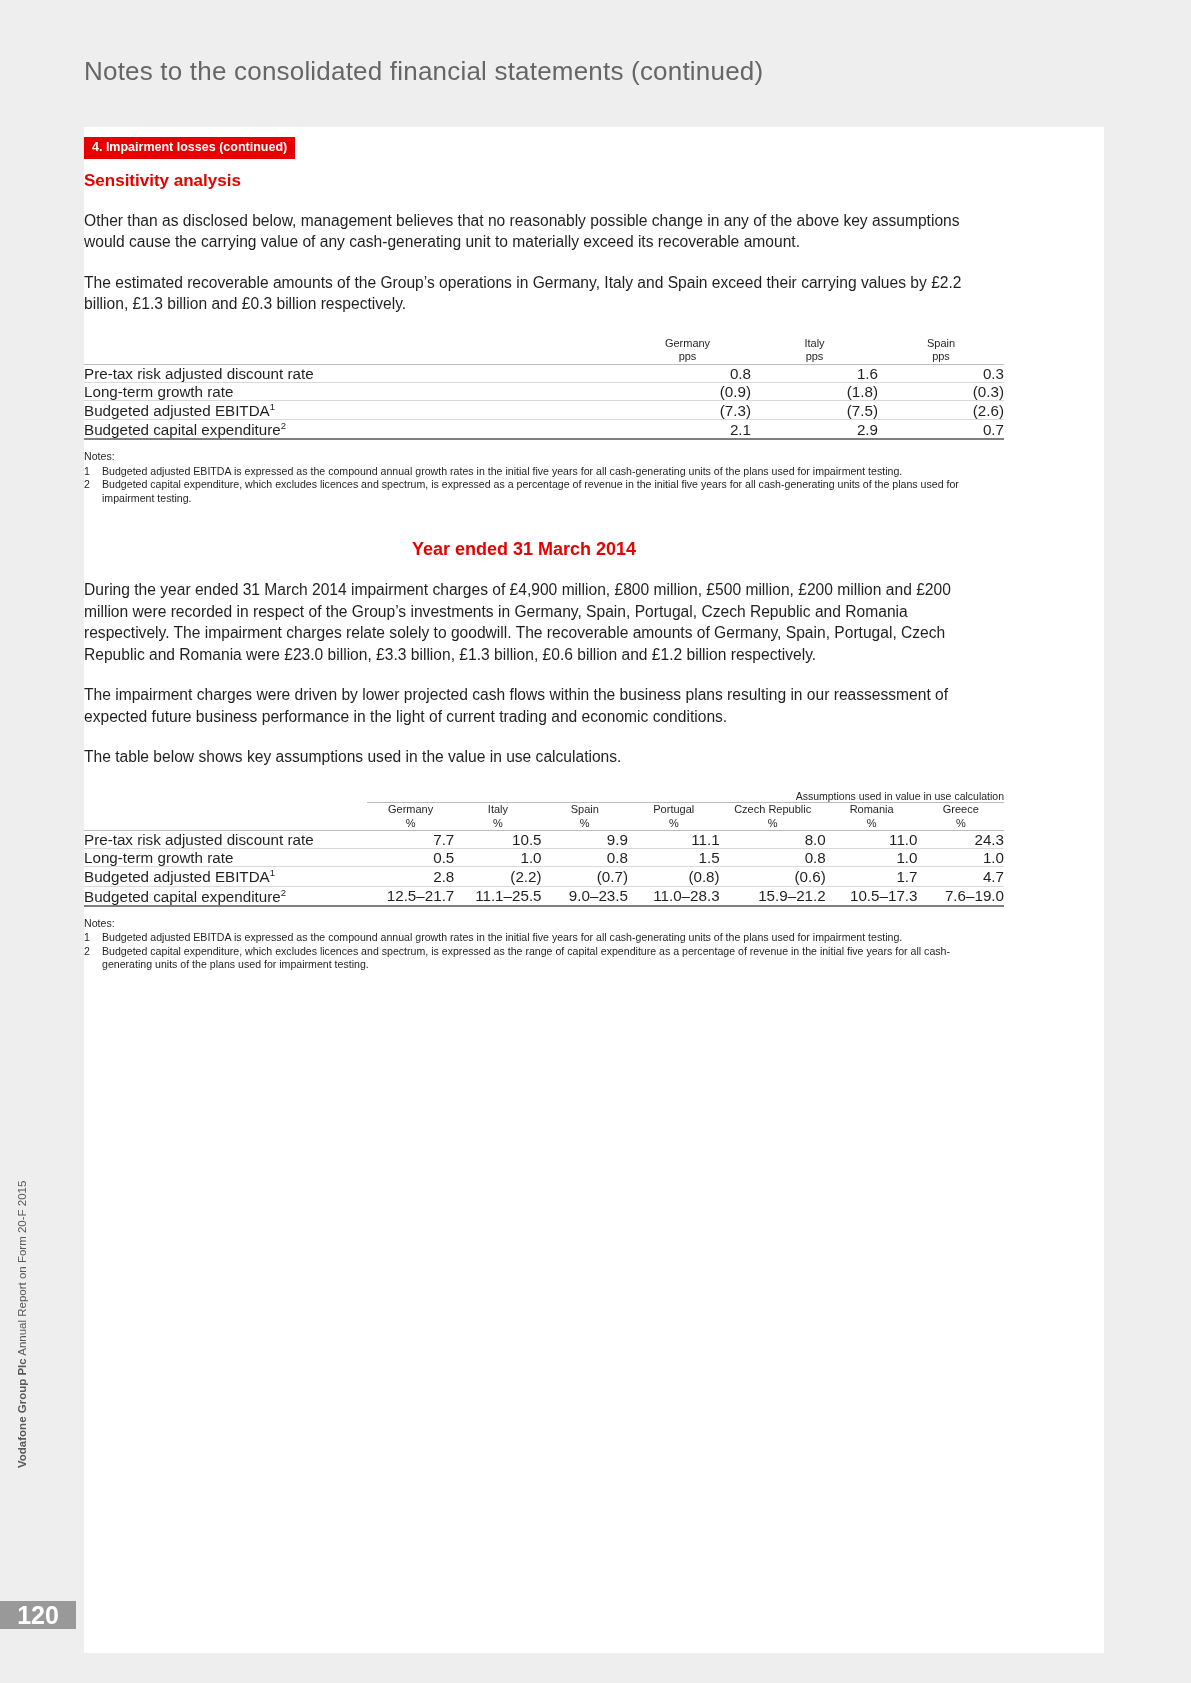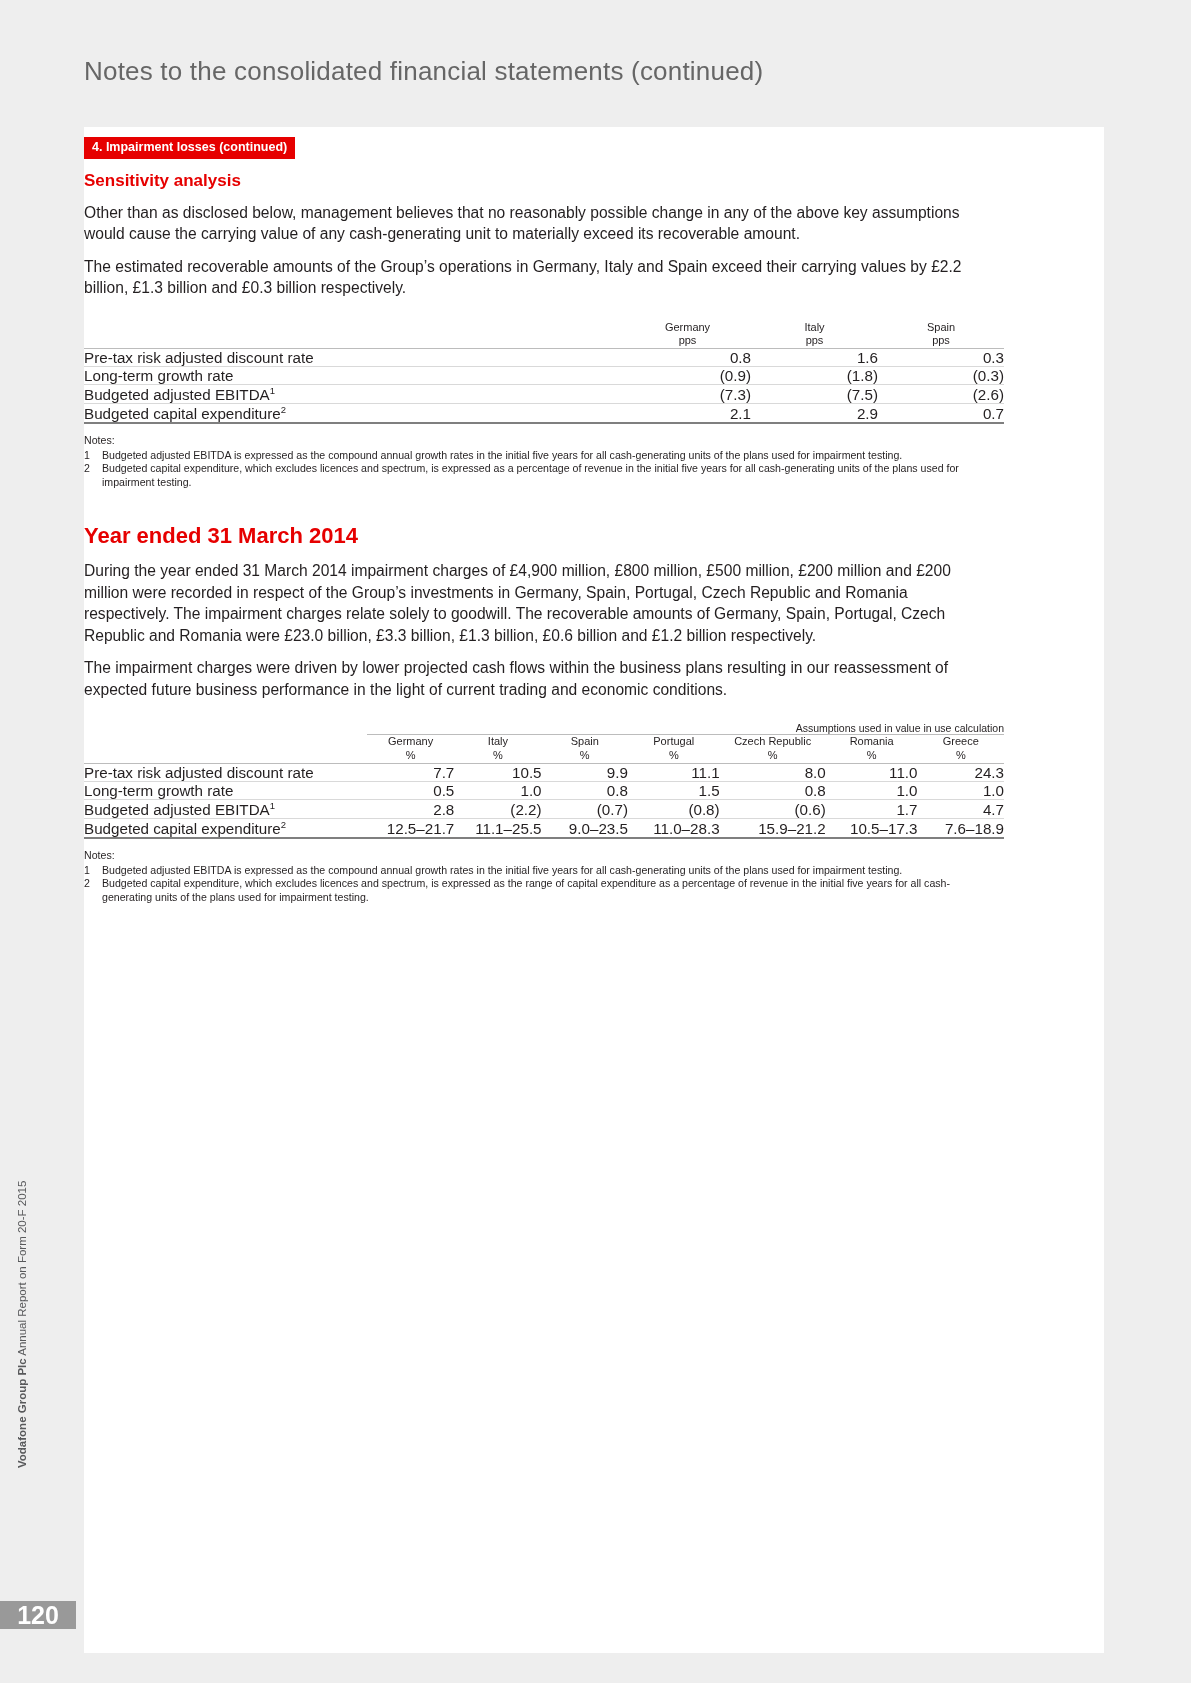--- a/index.html
+++ b/index.html
@@ -76,28 +76,29 @@
     color: #e60000;
     font-weight: bold;
     font-size: 17px;
     margin-top: 12px;
     margin-bottom: 0;
   }
   p.body {
     font-size: 15.6px;
     color: #231f20;
     line-height: 1.38;
-    margin: 11px 0 0 0;
+    margin: 19px 0 0 0;
     max-width: 925px;
   }
   h2.year-head {
     color: #e60000;
-    font-size: 22px;
+    font-size: 18px;
     font-weight: bold;
     margin: 34px 0 0 0;
+    text-align: center;
   }
   
   table.fin {
     border-collapse: collapse;
     width: 920px;
     margin-top: 22px;
     font-size: 15.2px;
     color: #231f20;
   }
   table.fin.t2 { width: 920px; }
@@ -263,20 +264,21 @@
       <div class="note-row">
         <div class="note-num">2</div>
         <div class="note-txt">Budgeted capital expenditure, which excludes licences and spectrum, is expressed as a percentage of revenue in the initial five years for all cash-generating units of the plans used for impairment testing.</div>
       </div>
     </div>
 
     <h2 class="year-head">Year ended 31 March 2014</h2>
 
     <p class="body">During the year ended 31 March 2014 impairment charges of £4,900 million, £800 million, £500 million, £200 million and £200 million were recorded in respect of the Group’s investments in Germany, Spain, Portugal, Czech Republic and Romania respectively. The impairment charges relate solely to goodwill. The recoverable amounts of Germany, Spain, Portugal, Czech Republic and Romania were £23.0 billion, £3.3 billion, £1.3 billion, £0.6 billion and £1.2 billion respectively.</p>
     <p class="body">The impairment charges were driven by lower projected cash flows within the business plans resulting in our reassessment of expected future business performance in the light of current trading and economic conditions.</p>
+    <p class="body">The table below shows key assumptions used in the value in use calculations.</p>
 
     <table class="fin t2">
       <colgroup>
         <col style="width:290px">
         <col style="width:90px">
         <col style="width:90px">
         <col style="width:90px">
         <col style="width:95px">
         <col style="width:110px">
         <col style="width:95px">
@@ -351,21 +353,21 @@
           <td class="num">4.7</td>
         </tr>
         <tr class="last">
           <td class="row-label"><span>Budgeted capital expenditure</span><sup>2</sup></td>
           <td class="num">12.5–21.7</td>
           <td class="num">11.1–25.5</td>
           <td class="num">9.0–23.5</td>
           <td class="num">11.0–28.3</td>
           <td class="num">15.9–21.2</td>
           <td class="num">10.5–17.3</td>
-          <td class="num">7.6–18.9</td>
+          <td class="num">7.6–19.0</td>
         </tr>
       </tbody>
     </table>
 
     <div class="notes">
       <div class="nlabel">Notes:</div>
       <div class="note-row">
         <div class="note-num">1</div>
         <div class="note-txt">Budgeted adjusted EBITDA is expressed as the compound annual growth rates in the initial five years for all cash-generating units of the plans used for impairment testing.</div>
       </div>

